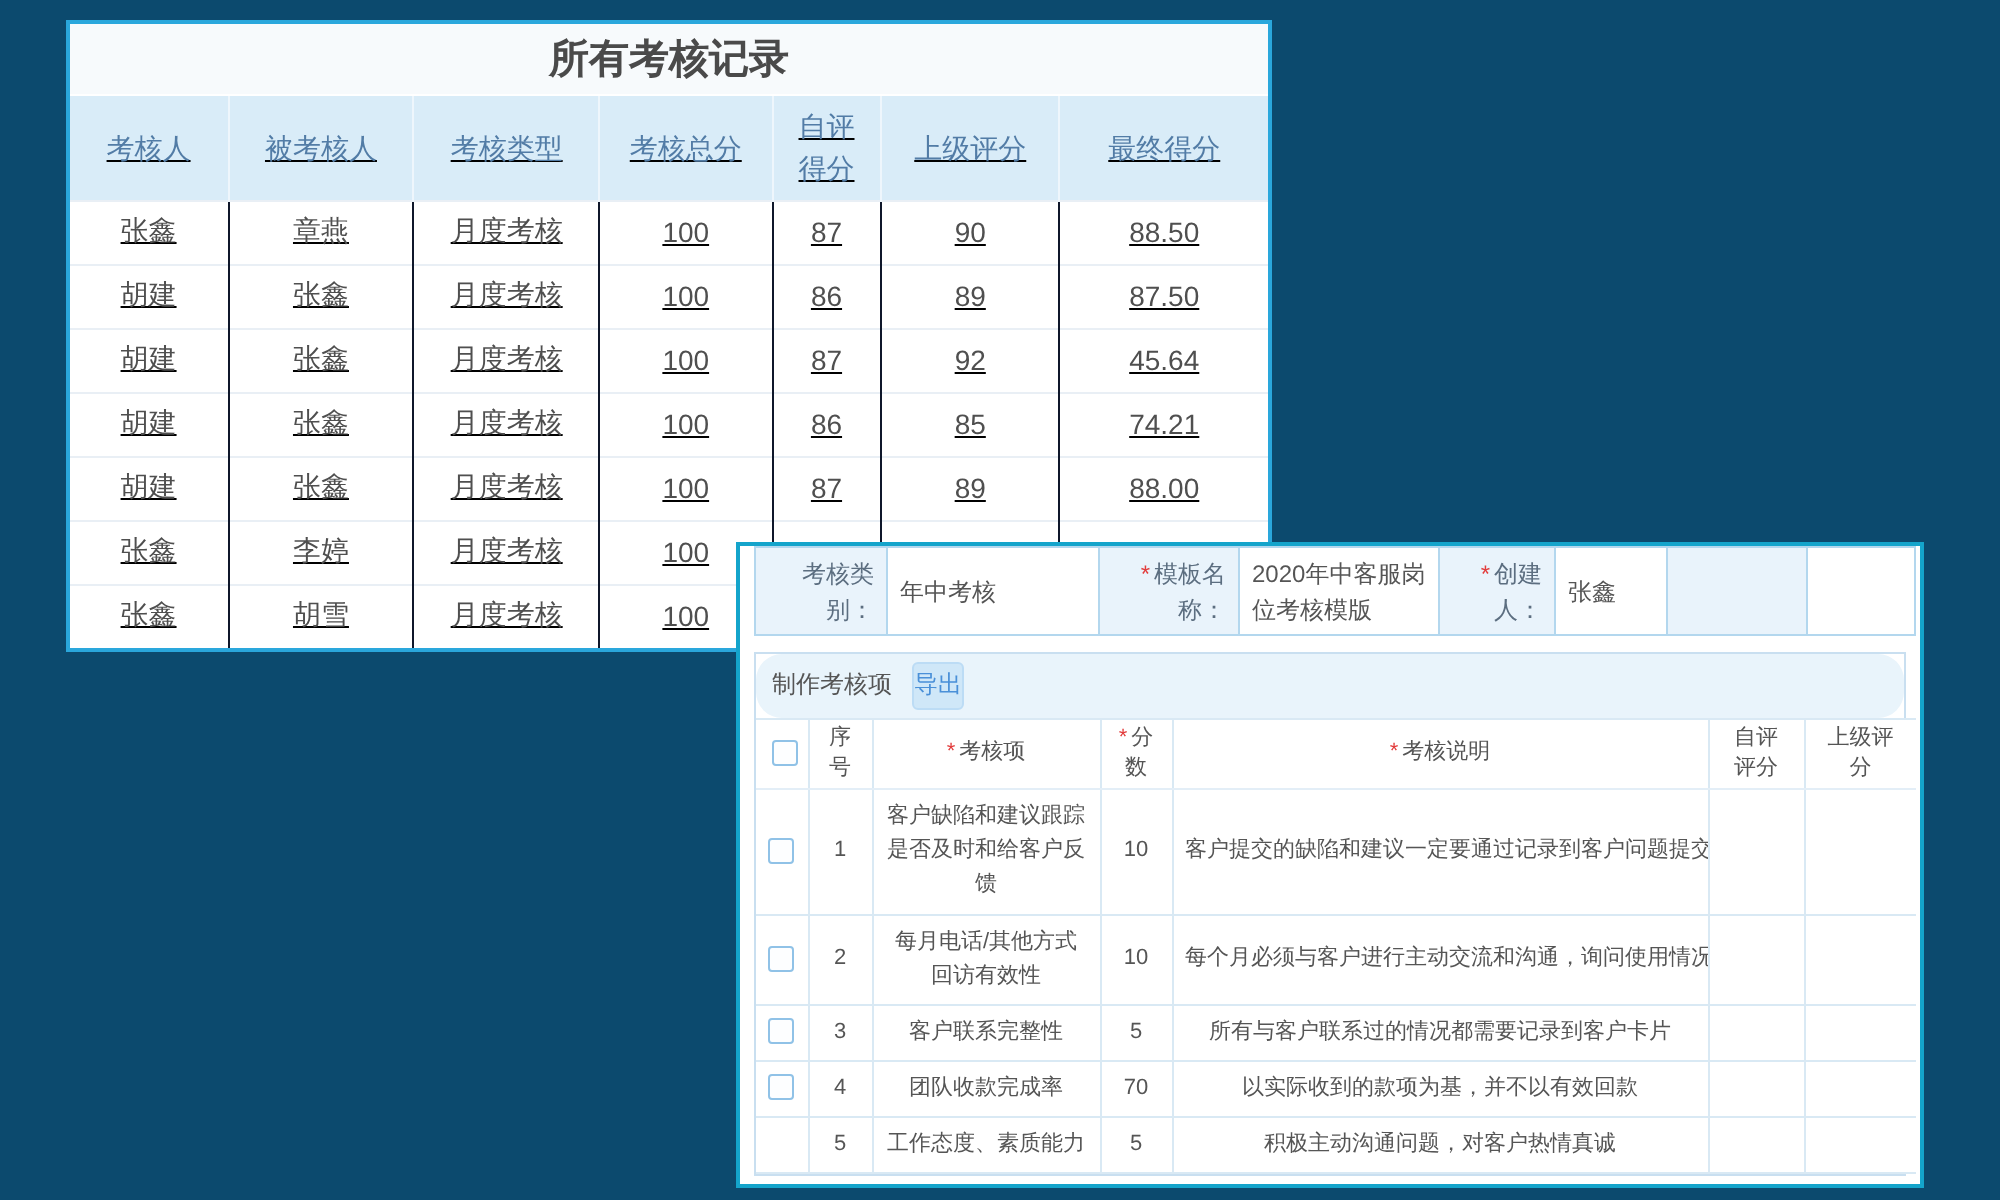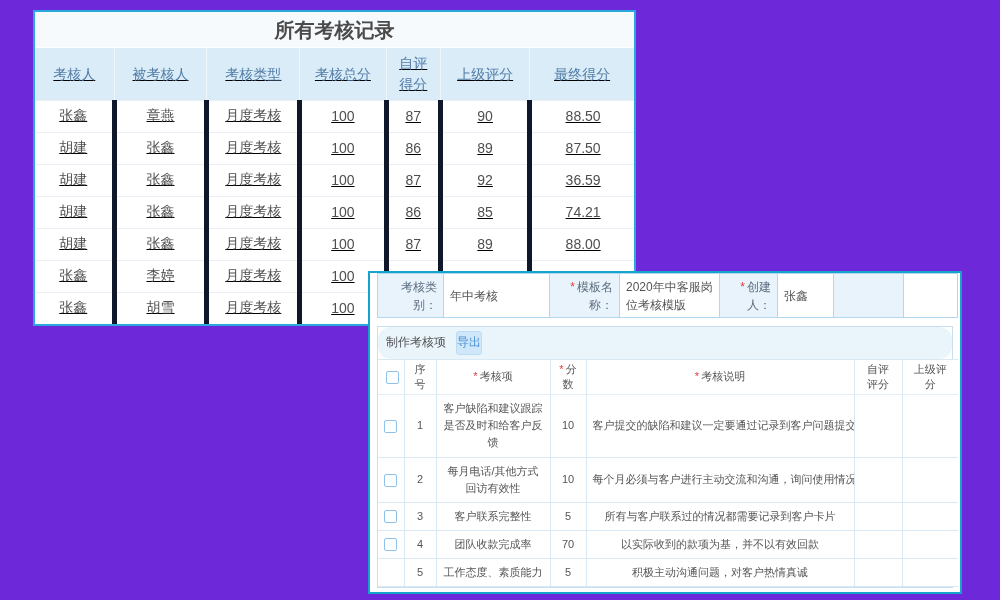--- a/index.html
+++ b/index.html
@@ -1,31 +1,31 @@
 <!DOCTYPE html>
 <html><head>
 <meta charset="utf-8">
 <style>
   * { margin:0; padding:0; box-sizing:border-box; }
   html,body { width:1000px; height:600px; background:#ffffff;
               font-family:"Liberation Sans","DejaVu Sans",sans-serif; }
-  .stage { position:relative; width:1000px; height:600px; overflow:hidden; background:#6d28d9; }
+  .stage { position:relative; width:1000px; height:600px; overflow:hidden; background:#0c4a6e; }
 
   
   .panel { position:absolute; background:#fff; }
   .panel-records { left:33px; top:10px; width:603px; border:2px solid #2aa7dc; }
   .p1-title { height:36px; line-height:36px; text-align:center; font-size:20px;
               font-weight:bold; color:#4a4a4a; background:#f7fafc; border-bottom:1px solid #ffffff; }
   .p1-table { width:100%; border-collapse:collapse; table-layout:fixed;text-decoration:underline; }
   .p1-table th { height:52px; background:#d9ecf8; color:#527ca6; font-weight:normal;
                  font-size:14px; padding:0 8px; line-height:1.45; text-align:center;
                  border-left:1px solid #eef6fc; }
   .p1-table th:first-child { border-left:none; }
   .p1-table td { height:32px; text-align:center; color:#4f4f4f; font-size:14px;
-                 border-top:1px solid #e9eff5; border-left:5px solid #0f172a; background:#fff; }
+                 border-top:1px solid #e9eff5; border-left:1px solid #0f172a; background:#fff; }
   .p1-table td:first-child { border-left:none; }
 
   
   .panel-template { left:368px; top:271px; width:594px; border:2px solid #14a4cb; padding:0 7px 4px 7px; }
   .p2-title { height:34px; line-height:38px; text-align:center; font-size:17px;
               font-weight:bold; color:#4a4a4a; }
   .form-table { width:100%; border-collapse:collapse; font-size:12px; table-layout:fixed; }
   .form-table td { border:1px solid #b3d7ee; height:44px; padding:2px 6px; line-height:1.5; }
   .form-table td.lbl { background:#e9f3fb; color:#5c6e80; text-align:right; }
   .form-table td.val { background:#fff; color:#555; text-align:left; }
@@ -97,21 +97,21 @@
             <td>87.50</td>
           </tr>
 
           <tr>
             <td>胡建</td>
             <td>张鑫</td>
             <td>月度考核</td>
             <td>100</td>
             <td>87</td>
             <td>92</td>
-            <td>36.59</td>
+            <td>45.64</td>
           </tr>
 
           <tr>
             <td>胡建</td>
             <td>张鑫</td>
             <td>月度考核</td>
             <td>100</td>
             <td>86</td>
             <td>85</td>
             <td>74.21</td>

